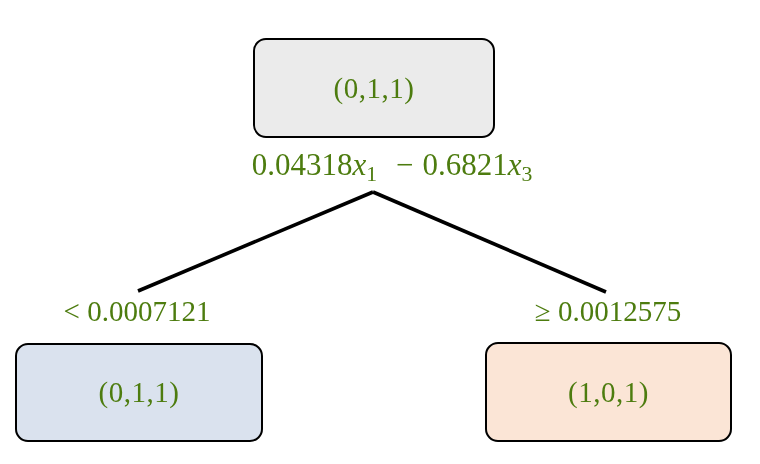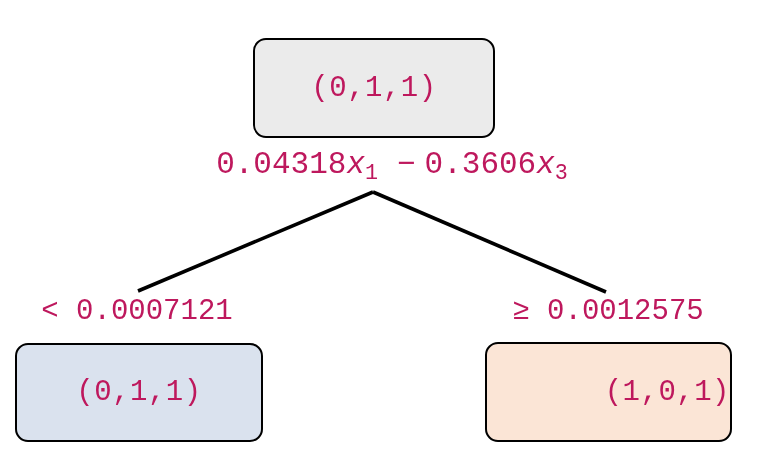--- a/index.html
+++ b/index.html
@@ -6,22 +6,22 @@
     margin: 0;
     padding: 0;
     background: #ffffff;
   }
   .canvas {
     position: relative;
     width: 760px;
     height: 464px;
     background: #ffffff;
     overflow: hidden;
-    font-family: Liberation Mono, monospace;
-    color: #be185d;
+    font-family: Liberation Serif, serif;
+    color: #4d7c0f;
   }
   .lines {
     position: absolute;
     left: 0;
     top: 0;
   }
   .node {
     position: absolute;
     display: flex;
     align-items: center;
@@ -64,27 +64,27 @@
 
   <svg class="lines" width="760" height="464" viewBox="0 0 760 464">
     <line x1="373" y1="192" x2="138" y2="291" stroke-width="3.6" stroke="#000000"></line>
     <line x1="373" y1="192" x2="606" y2="292" stroke-width="3.6" stroke="#000000"></line>
   </svg>
 
   <div class="node node-root" style="background-color: rgb(235, 235, 235);">
     <span>(0,1,1)</span>
   </div>
 
-  <div class="expr"><span>0.04318</span><span class="var">x</span><sub>1</sub><span class="op">−</span><span>0.3606</span><span class="var">x</span><sub>3</sub></div>
+  <div class="expr"><span>0.04318</span><span class="var">x</span><sub>1</sub><span class="op">−</span><span>0.6821</span><span class="var">x</span><sub>3</sub></div>
 
   <div class="cond cond-left">&lt; 0.0007121</div>
 
   <div class="cond cond-right">≥ 0.0012575</div>
 
   <div class="node node-left" style="background-color: rgb(218, 226, 238);">
     <span>(0,1,1)</span>
   </div>
 
-  <div class="node node-right" style="background-color: rgb(251, 229, 214); justify-content: flex-end;">
+  <div class="node node-right" style="background-color: rgb(251, 229, 214);">
     <span>(1,0,1)</span>
   </div>
 
 </div>
 
 </body></html>

